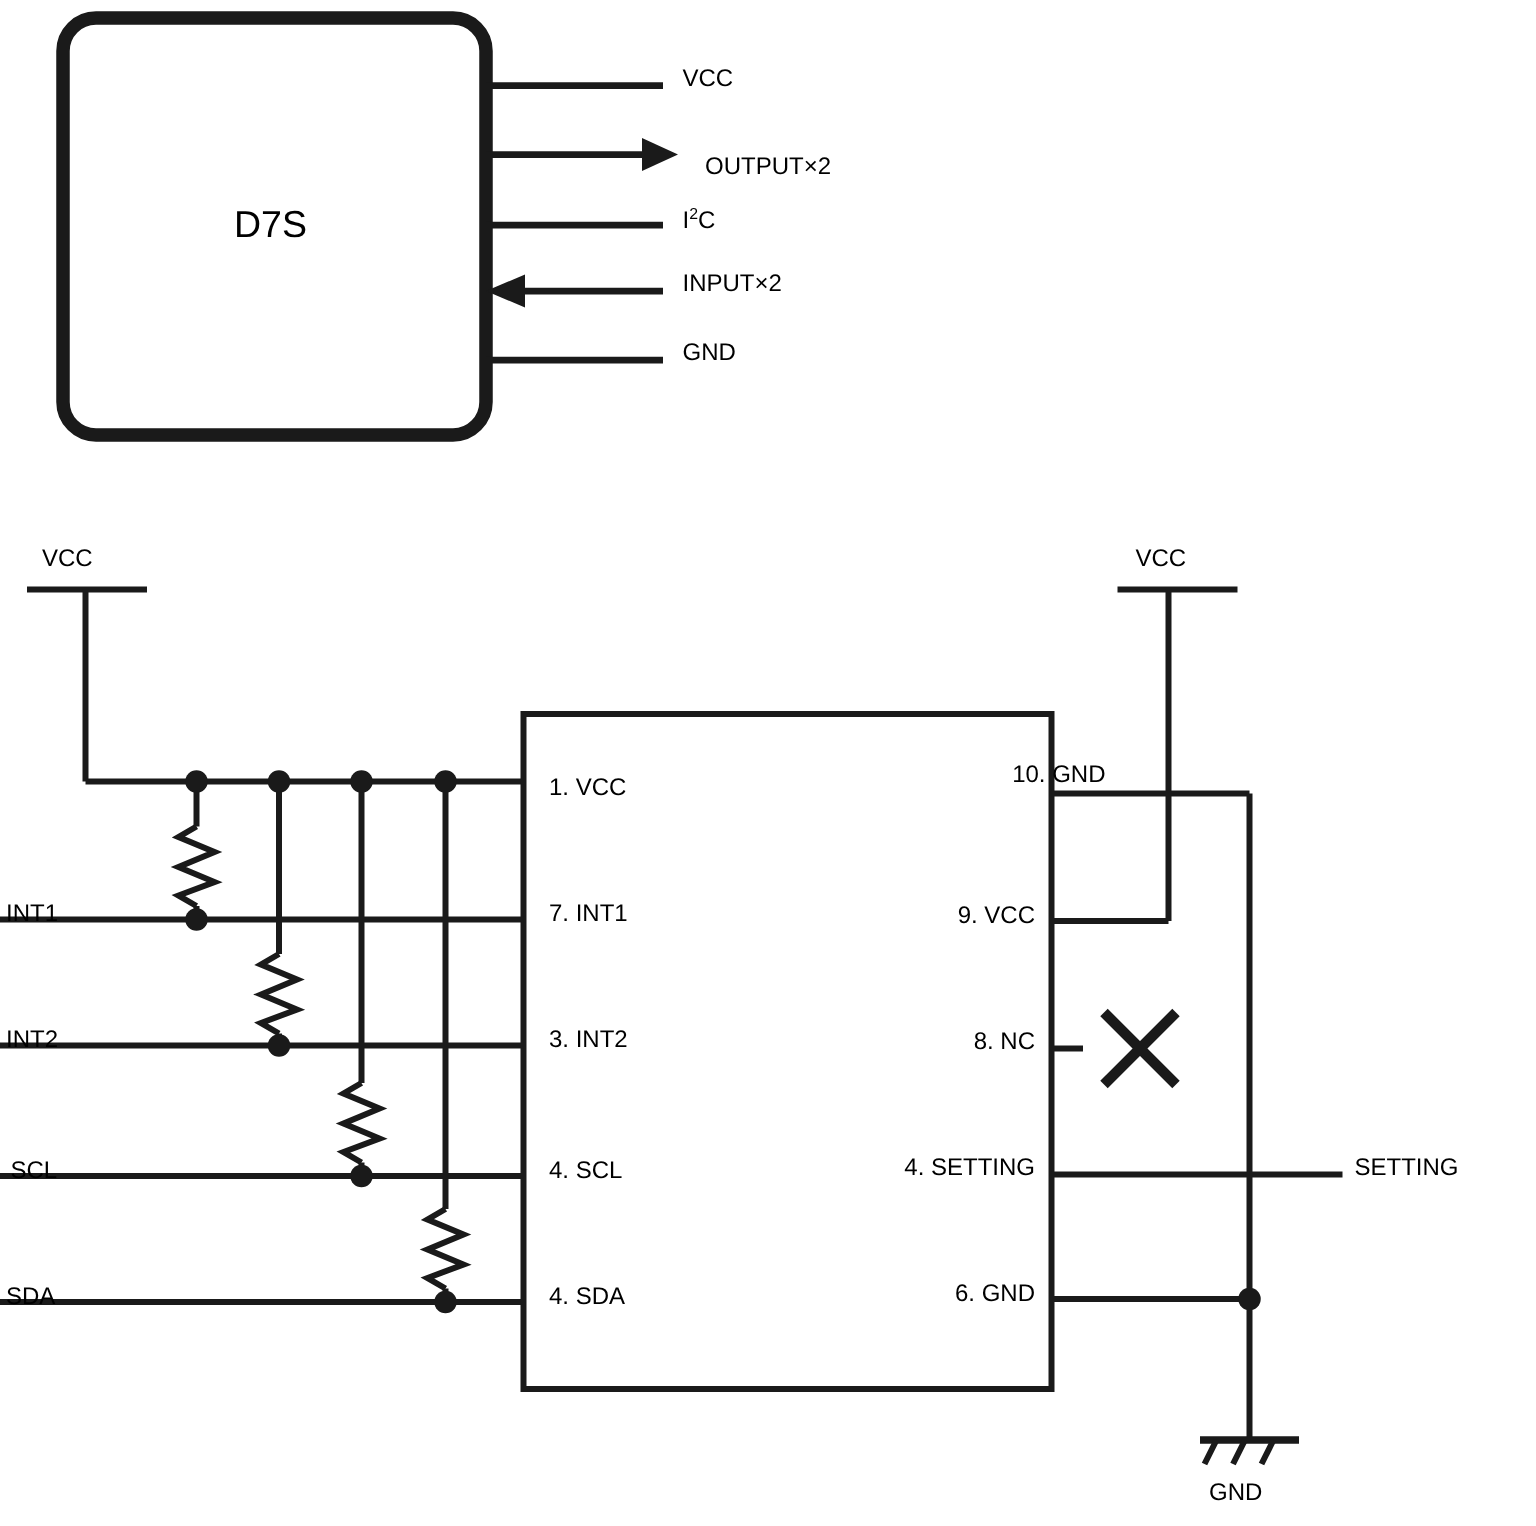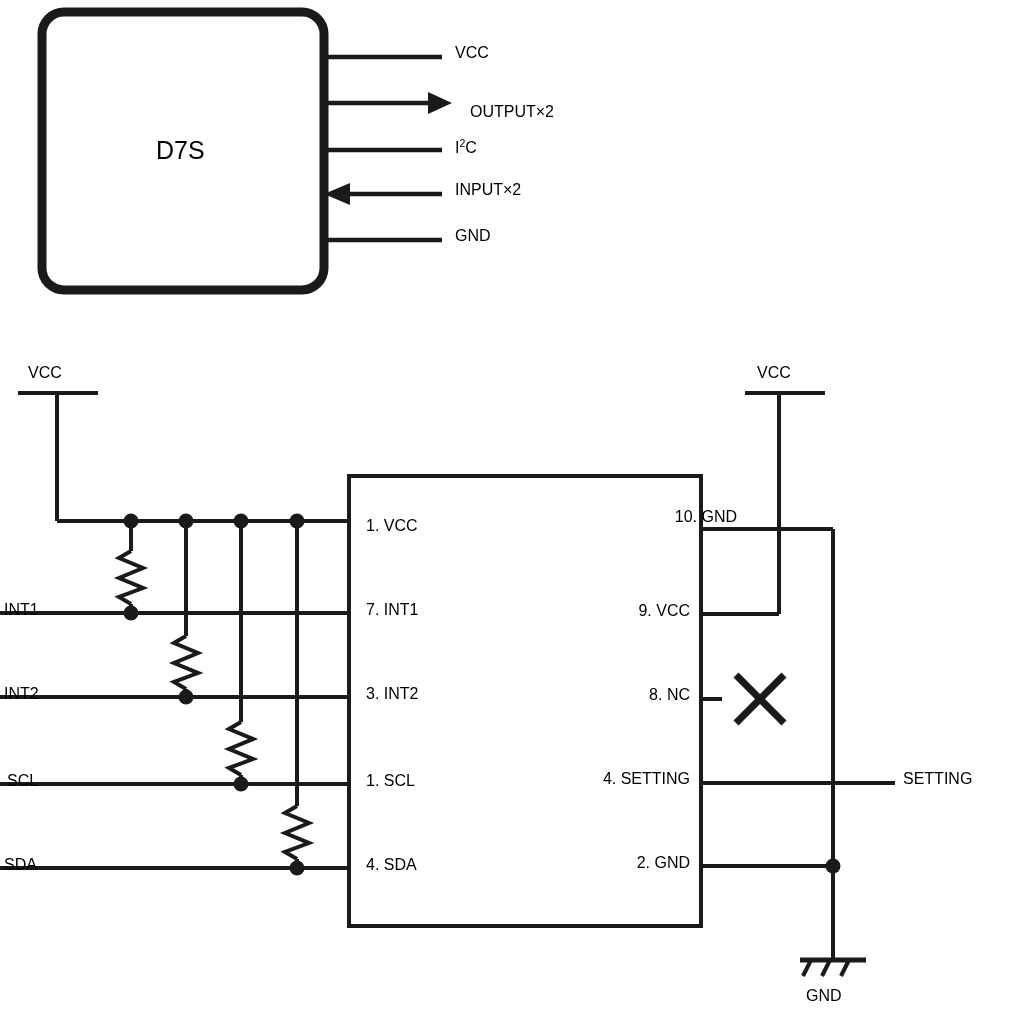--- a/index.html
+++ b/index.html
@@ -137,22 +137,22 @@
   <div class="lbl" style="left:903px; top:771px;">SETTING</div>
 
   <div class="lbl" style="left:4px; top:602px;text-align:center;">INT1</div>
   <div class="lbl" style="left:4px; top:686px;">INT2</div>
   <div class="lbl" style="left:7px; top:773px;">SCL</div>
   <div class="lbl" style="left:4px; top:857px;">SDA</div>
 
   <div class="lbl" style="left:366px; top:518px;">1. VCC</div>
   <div class="lbl" style="left:366px; top:602px;">7. INT1</div>
   <div class="lbl" style="left:366px; top:686px;">3. INT2</div>
-  <div class="lbl" style="left:366px; top:773px;">1. SCL</div>
+  <div class="lbl" style="left:366px; top:773px;">4. SCL</div>
   <div class="lbl" style="left:366px; top:857px;">4. SDA</div>
 
   <div class="lbl" style="left:690px; top:509px; transform:translateX(-100%);margin-left:47px;">10. GND</div>
   <div class="lbl" style="left:690px; top:603px; transform:translateX(-100%);">9. VCC</div>
   <div class="lbl" style="left:690px; top:687px; transform:translateX(-100%);">8. NC</div>
   <div class="lbl" style="left:690px; top:771px; transform:translateX(-100%);">4. SETTING</div>
-  <div class="lbl" style="left:690px; top:855px; transform:translateX(-100%);">2. GND</div>
+  <div class="lbl" style="left:690px; top:855px; transform:translateX(-100%);">6. GND</div>
 
 </div>
 
 </body></html>

